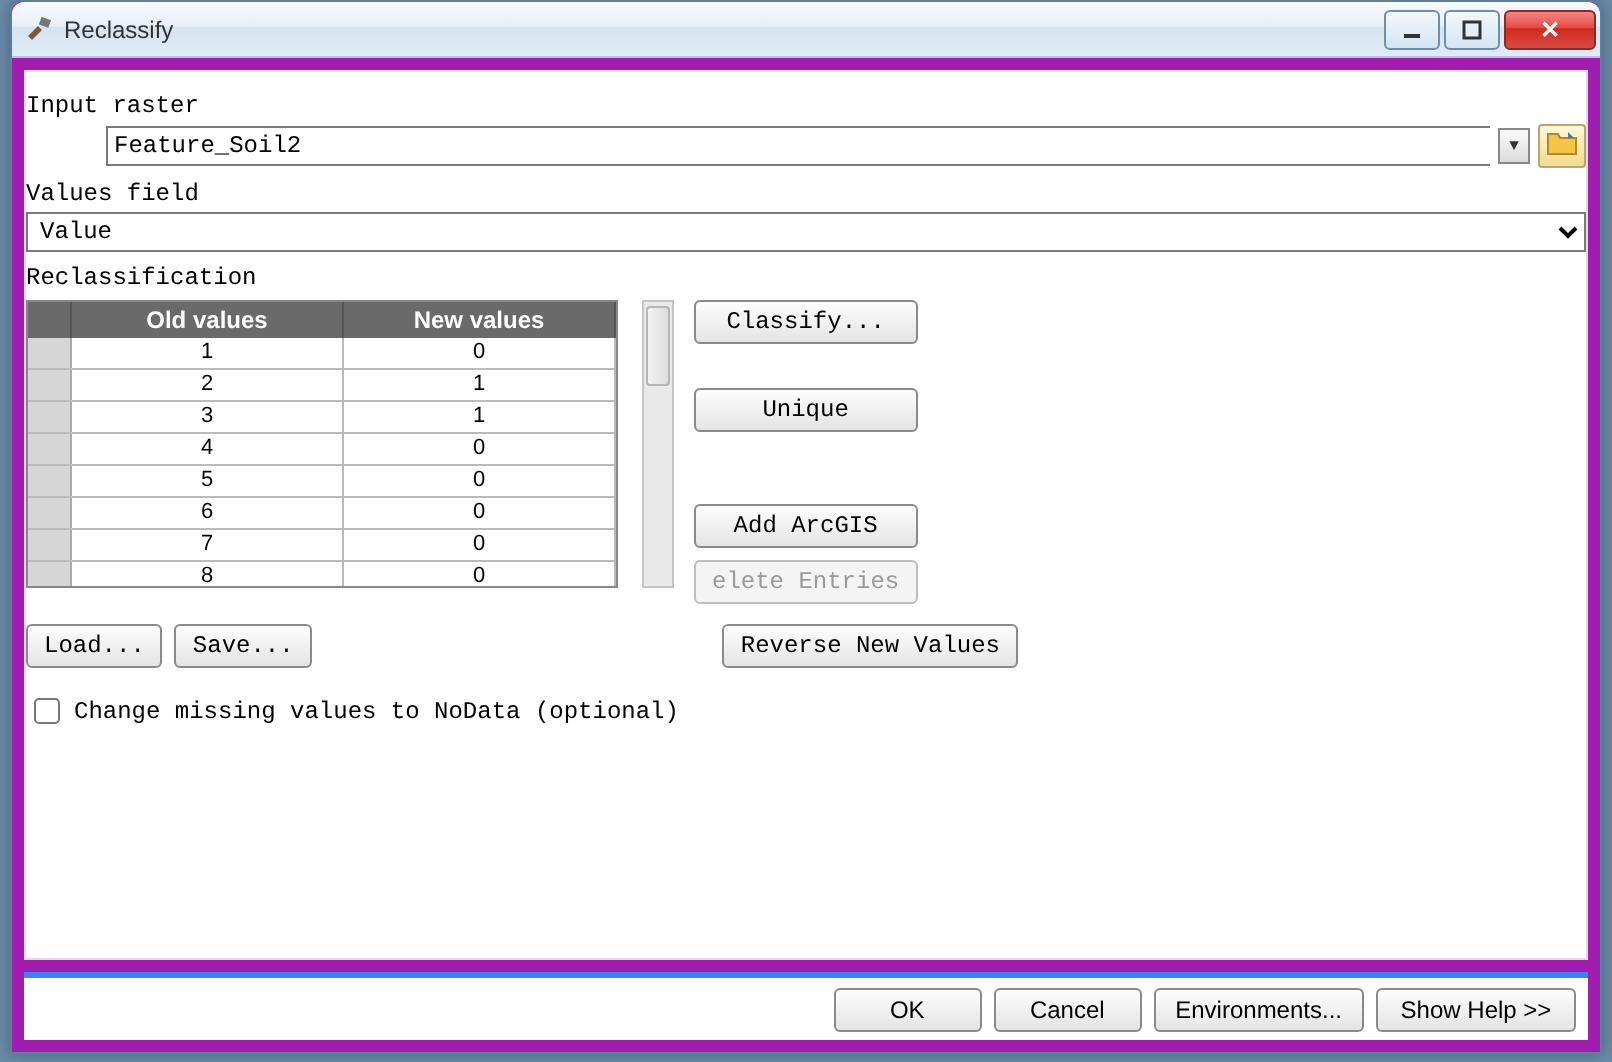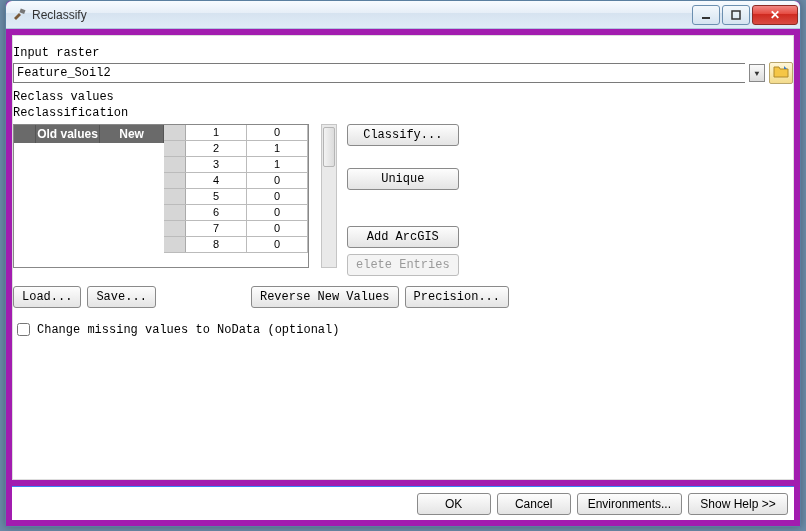--- a/index.html
+++ b/index.html
@@ -117,21 +117,21 @@
     display: flex;
     gap: 10px;
     margin-top: 4px;
   }
   .table-wrap {
     width: 296px;
     border: 1px solid #888;
     background: #fff;
     height: 144px;
     display: flex;
-    flex-direction: row;
+    flex-direction: column;
   }
   .thead { display: flex; background: #6a6a6a; color: #fff; font-family: "Segoe UI",sans-serif; font-size: 12px; font-weight: bold; height: 18px; }
   .thead .rh { width: 22px; background:#6a6a6a; border-right:1px solid #555;}
   .thead .th { flex:1; text-align:center; border-right:1px solid #555; line-height:18px;}
   .tbody { flex:1; overflow:hidden; }
   .trow { display:flex; height:16px; border-bottom:1px solid #bbb; }
   .trow .rh { width:22px; background:#d6d6d6; border-right:1px solid #aaa;}
   .trow .td { flex:1; text-align:center; border-right:1px solid #bbb; font-family:"Segoe UI",sans-serif; font-size:11px; line-height:15px;}
   .table-scroll {
     width: 16px;
@@ -162,21 +162,21 @@
     cursor:pointer;
     min-width: 80px;
   }
   .btn.disabled { color:#9a9a9a; border-color:#bdbdbd; background:#f4f4f4; cursor:default;}
   .below-table-btns { display:flex; gap:6px; margin-top:10px; width: 496px;}
   .below-table-btns .spacer { flex:1; }
   .checkbox-row { display:flex; align-items:center; gap:4px; margin-top:12px;}
   .checkbox-row input { width:13px; height:13px; }
   .bottom-bar {
     position:absolute; left:6px; right:6px; bottom:6px; height:34px;
-    border-top:1px solid #3b82f6;
+    border-top:3px solid #3b82f6;
     display:flex; align-items:center; justify-content:flex-end; gap:6px;
     padding: 0 6px;
     background:#fff;
     font-family:"Segoe UI",sans-serif;
   }
   .bottom-bar .fbtn {
     height:22px; min-width:74px; padding:0 10px;
     border:1px solid #8a8a8a; border-radius:3px;
     background:linear-gradient(to bottom,#fdfdfd,#e4e4e4);
     font-size:12px; font-family:"Segoe UI",sans-serif;
@@ -207,31 +207,36 @@
             <rect x="1" y="1" width="8" height="8" fill="none" stroke="#333" stroke-width="1.5"></rect>
           </svg>
         </div>
       <div class="win-btn win-close">✕</div>
     </div>
   </div>
 
   <div class="content">
     <div class="label">Input raster</div>
     <div class="row">
-      <input class="text-input" style="border-right: none;" value="Feature_Soil2">
+      <input class="text-input" style="border-right: none; margin-left: 40px;" value="Feature_Soil2">
       <div class="combo-arrow">▼</div>
       <div class="folder-btn">
         <span><svg width="16" height="14">
               <path d="M1 3h5l1 2h8v8H1z" fill="#f5c646" stroke="#b08a2a"></path>
               <path d="M11 2l3 3-3 0z" fill="#3a7ac0"></path>
             </svg></span>
       </div>
     </div>
 
-    <div class="label">Reclass values</div>
+    <div class="label">Values field</div>
+    <div class="row">
+      <select class="select-full">
+        <option>Value</option>
+      </select>
+    </div>
 
     <div class="label">Reclassification</div>
     <div class="reclass-area">
       <div class="table-wrap">
         <div class="thead">
           <div class="rh"></div>
           <div class="th">Old values</div>
           <div class="th">New values</div>
         </div>
         <div class="tbody" id="tbody">
@@ -288,21 +293,20 @@
           <div class="btn disabled">elete Entries</div>
         </div>
       </div>
     </div>
 
     <div class="below-table-btns">
       <div class="btn" style="min-width:60px">Load...</div>
       <div class="btn" style="min-width:60px">Save...</div>
       <div class="spacer"></div>
       <div class="btn" style="min-width:108px">Reverse New Values</div>
-      <div class="btn" style="min-width:86px">Precision...</div>
     </div>
 
 
     <div class="checkbox-row">
       <input type="checkbox" style="">
       <span>Change missing values to NoData (optional)</span>
     </div>
   </div>
 
   <div class="bottom-bar">

